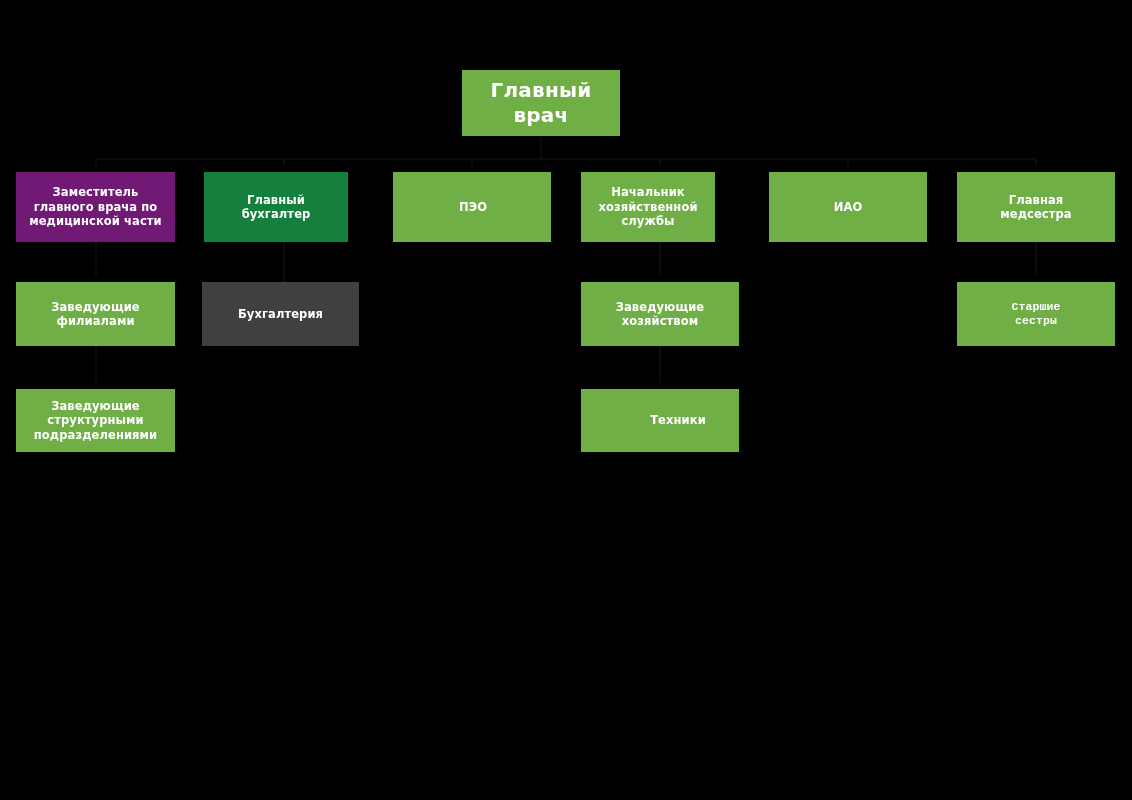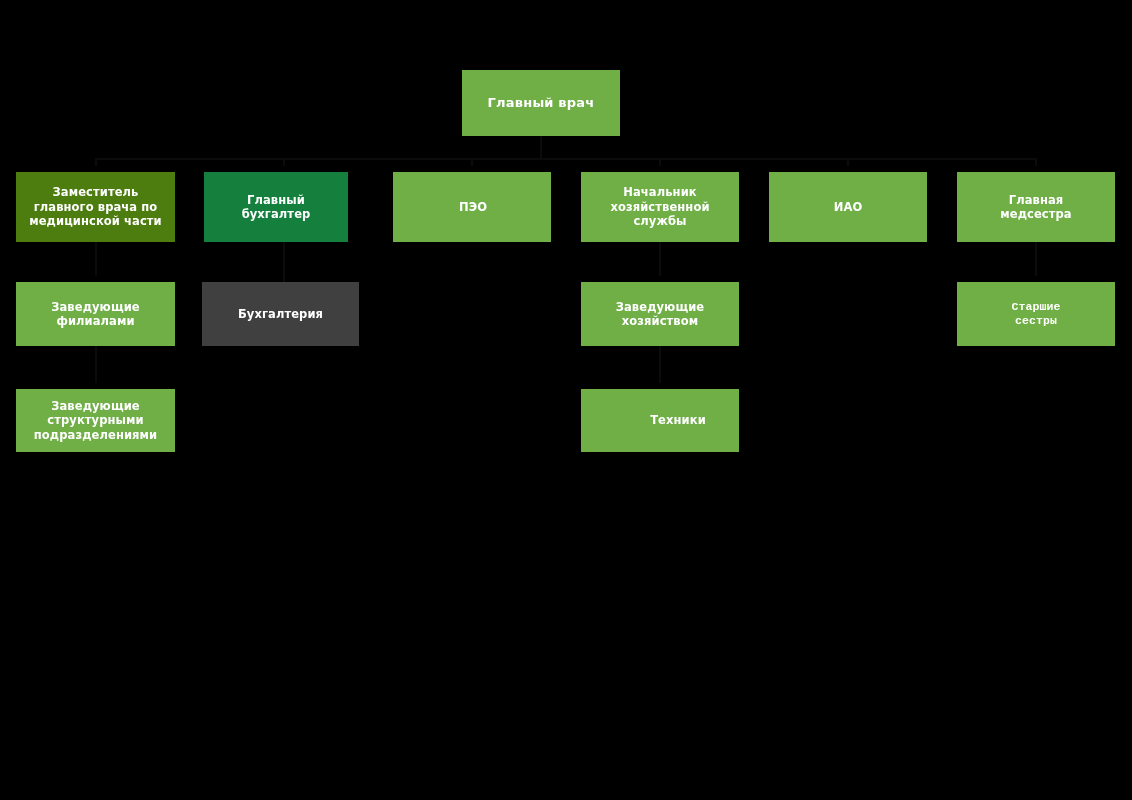--- a/index.html
+++ b/index.html
@@ -34,21 +34,21 @@
     padding: 4px 6px;
     letter-spacing: 0.1px;
     -webkit-font-smoothing: antialiased;
   }
   .node .node-label {
     display: block;
     width: 100%;
     white-space: pre-line;
   }
   .node.root {
-    font-size: 13px;
+    font-size: 20px;
     letter-spacing: 0.2px;
   }
   .node.level1 {
     font-size: 11.5px;
   }
   .node.level2 {
     font-size: 11.5px;
   }
   .node.level3 {
     font-size: 11.5px;
@@ -70,21 +70,21 @@
     background: #000000;
   }
 </style>
 </head>
 <body>
 
 <div id="chart-canvas">
     <div class="connector v" style="left: 540px; top: 136px; height: 22px; background: rgb(11, 11, 11);"></div>
     <div class="connector h" style="left: 95.5px; top: 158px; width: 940.5px; background: rgb(11, 11, 11);"></div>
     <div class="connector v" style="left: 94.5px; top: 158px; height: 14px; background: rgb(11, 11, 11);"></div>
-    <div class="node level1" style="left: 16px; top: 172px; width: 159px; height: 70px; background: #4d7c0f; color: rgb(255, 255, 255);">
+    <div class="node level1" style="left: 16px; top: 172px; width: 159px; height: 70px; background: #701a75; color: rgb(255, 255, 255);">
       <span class="node-label">Заместитель
 главного врача по
 медицинской части</span>
     </div>
     <div class="stub" style="left: 93px; top: 166px;"></div>
     <div class="connector v" style="left: 94.5px; top: 242px; height: 40px; background: rgb(11, 11, 11);"></div>
     <div class="node level2" style="left: 16px; top: 282px; width: 159px; height: 64px; background: rgb(111, 175, 70); color: rgb(255, 255, 255);">
       <span class="node-label">Заведующие
 филиалами</span>
     </div>
@@ -106,21 +106,21 @@
     <div class="node level2" style="left: 202px; top: 282px; width: 157px; height: 64px; background: #404040; color: rgb(255, 255, 255);">
       <span class="node-label">Бухгалтерия</span>
     </div>
     <div class="stub" style="left: 278px; top: 276px;"></div>
     <div class="connector v" style="left: 471px; top: 158px; height: 14px; background: rgb(11, 11, 11);"></div>
     <div class="node level1" style="left: 393px; top: 172px; width: 158px; height: 70px; background: rgb(111, 175, 70); color: rgb(255, 255, 255); padding-left: 8px;">
       <span class="node-label">ПЭО</span>
     </div>
     <div class="stub" style="left: 469.5px; top: 166px;"></div>
     <div class="connector v" style="left: 659px; top: 158px; height: 14px; background: rgb(11, 11, 11);"></div>
-    <div class="node level1" style="left: 581px; top: 172px; width: 158px; height: 70px; background: rgb(111, 175, 70); color: rgb(255, 255, 255);">
+    <div class="node level1" style="left: 581px; top: 172px; width: 134px; height: 70px; background: rgb(111, 175, 70); color: rgb(255, 255, 255);">
       <span class="node-label">Начальник
 хозяйственной
 службы</span>
     </div>
     <div class="stub" style="left: 657.5px; top: 166px;"></div>
     <div class="connector v" style="left: 659px; top: 242px; height: 40px; background: rgb(11, 11, 11);"></div>
     <div class="node level2" style="left: 581px; top: 282px; width: 158px; height: 64px; background: rgb(111, 175, 70); color: rgb(255, 255, 255);">
       <span class="node-label">Заведующие
 хозяйством</span>
     </div>

